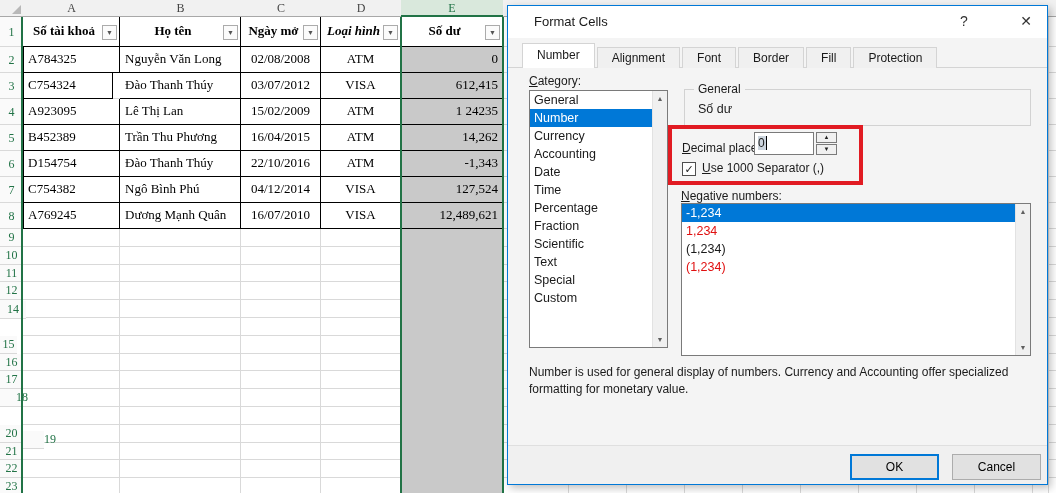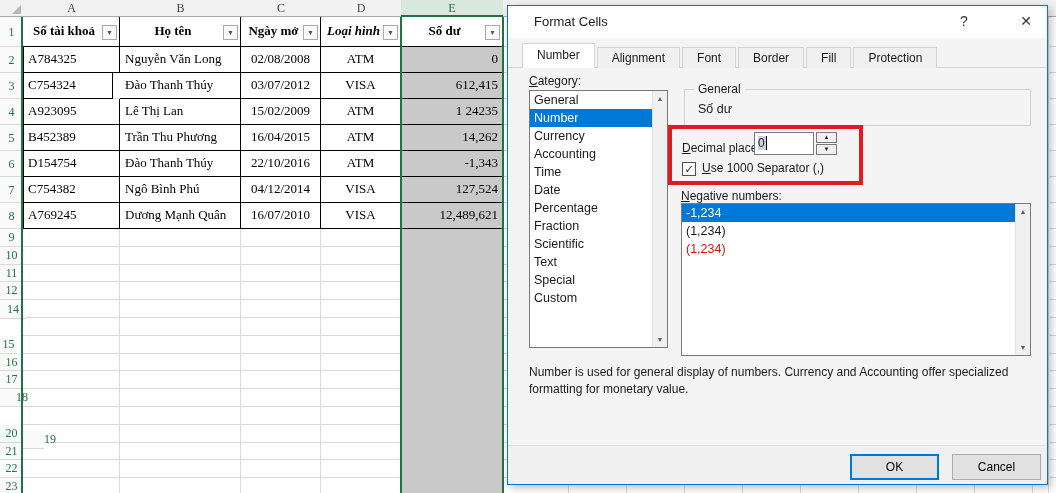--- a/index.html
+++ b/index.html
@@ -206,22 +206,22 @@
     <div id="tab-base" class="abs"></div>
     <div id="tab-strip" class="abs"><div class="tab active">Number</div><div class="tab">Alignment</div><div class="tab">Font</div><div class="tab">Border</div><div class="tab">Fill</div><div class="tab">Protection</div></div>
 
     <div class="abs accel" style="left:21px;top:68px;"><u>C</u>ategory:</div>
     <div class="abs listbox" id="category-list" style="left:21px;top:84px;width:139px;height:258px;">
 
     <div class="li" style="margin-right: 15px;">General</div>
         <div class="li sel" style="margin-right: 15px;">Number</div>
         <div class="li" style="margin-right: 15px;">Currency</div>
         <div class="li" style="margin-right: 15px;">Accounting</div>
+        <div class="li" style="margin-right: 15px;">Date</div>
         <div class="li" style="margin-right: 15px;">Time</div>
-        <div class="li" style="margin-right: 15px;">Date</div>
         <div class="li" style="margin-right: 15px;">Percentage</div>
         <div class="li" style="margin-right: 15px;">Fraction</div>
         <div class="li" style="margin-right: 15px;">Scientific</div>
         <div class="li" style="margin-right: 15px;">Text</div>
         <div class="li" style="margin-right: 15px;">Special</div>
         <div class="li" style="margin-right: 15px;">Custom</div>
         <div class="sbar">
         <div class="up">▲</div>
         <div class="dn">▼</div>
       </div>
@@ -240,20 +240,21 @@
       <div id="spin-dn" class="spin">▼</div>
     </div>
 
     <div id="checkbox" class="abs">✓</div>
     <div id="checkbox-label" class="abs accel"><u>U</u>se 1000 Separator (,)</div>
 
     <div id="negative-label" class="abs accel"><u>N</u>egative numbers:</div>
     <div id="negative-list" class="abs listbox">
 
     <div class="li sel" style="color: rgb(255, 255, 255); margin-right: 15px;">-1,234</div>
+        <div class="li" style="color: rgb(224, 16, 16); margin-right: 15px;">1,234</div>
         <div class="li" style="color: rgb(26, 26, 26); margin-right: 15px;">(1,234)</div>
         <div class="li" style="color: rgb(224, 16, 16); margin-right: 15px;">(1,234)</div>
         <div class="sbar">
         <div class="up">▲</div>
         <div class="dn">▼</div>
       </div>
       </div>
 
     <div id="description" class="abs">Number is used for general display of numbers.  Currency and Accounting offer specialized formatting for monetary value.</div>
 

